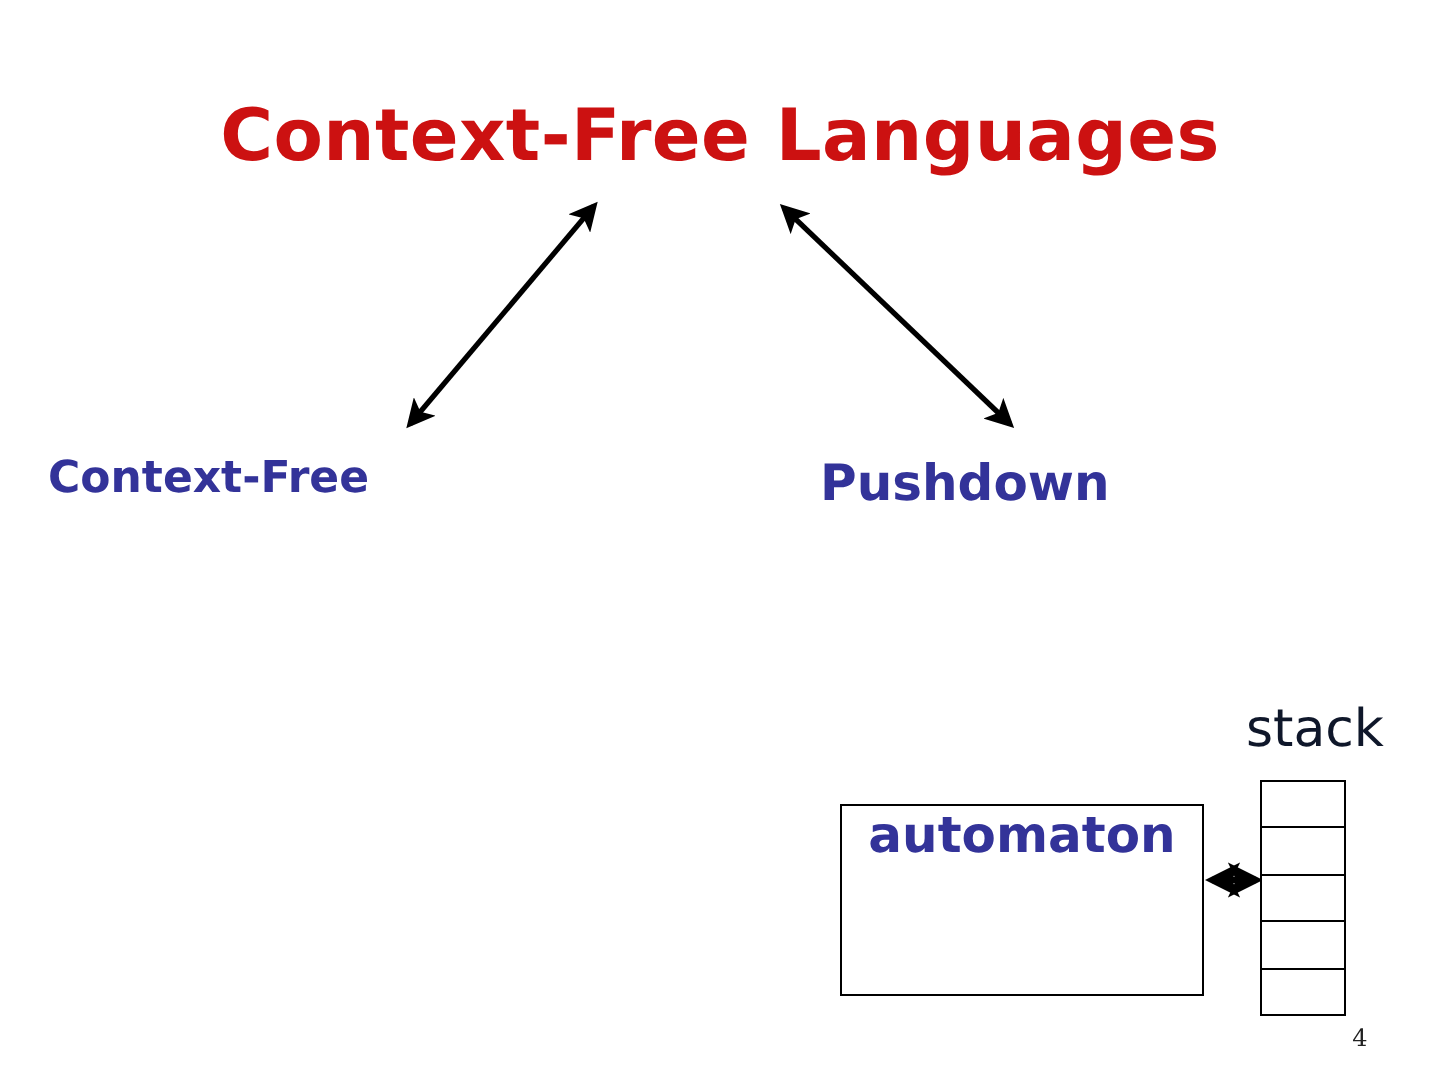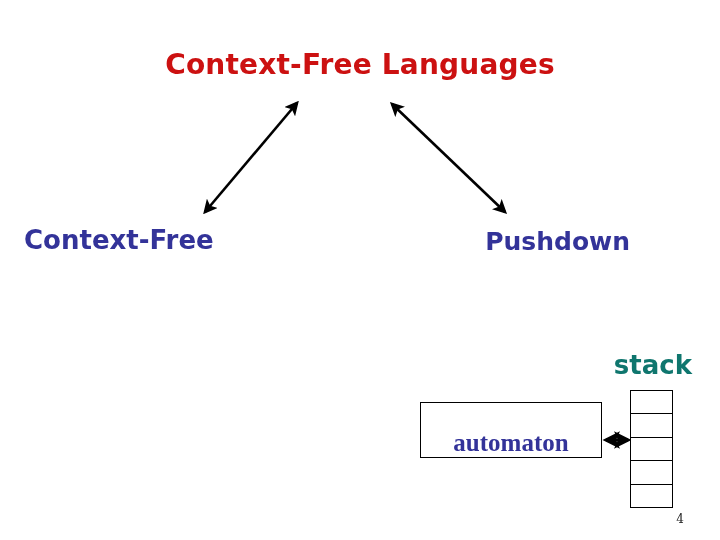--- a/index.html
+++ b/index.html
@@ -17,85 +17,84 @@
   }
 
   
   #title {
     position: absolute;
     left: 0;
     top: 48px;
     width: 720px;
     text-align: center;
     color: #cc1111;
-    font-size: 28px;
+    font-size: 36px;
     font-weight: 600;
     letter-spacing: 0.2px;
     white-space: nowrap;
   }
 
   
   .concept {
     position: absolute;
     color: #333399;
-    font-size: 26px;
+    font-size: 22px;
     font-weight: 600;
     white-space: nowrap;
     line-height: 44px;
   }
   #cfg-block {
     left: 24px;
     top: 218px;
     text-align: left;
   }
   #pda-block {
     left: 410px;
     top: 220px;
     width: 220px;
-    text-align: right;
+    text-align: left;
     font-size: 25px;
   }
 
   
   #arrow-layer {
     position: absolute;
     left: 0;
     top: 0;
     width: 720px;
     height: 540px;
     pointer-events: none;
   }
 
   
   #stack-label {
     position: absolute;
     left: 560px;
     top: 350px;
     width: 132px;
     text-align: right;
-    color: #0f766e;
+    color: #0f172a;
     font-size: 26px;
-    font-weight: 700;
+    font-weight: 400;
     white-space: nowrap;
   }
 
   
   #automaton-box {
     position: absolute;
     left: 420px;
     top: 402px;
     width: 182px;
-    height: 56px;
+    height: 96px;
     border: 1.5px solid #000000;
     background: #ffffff;
     box-sizing: border-box;
     display: flex;
-    align-items: flex-end;
+    align-items: flex-start;
     justify-content: center;
-    font-family: Liberation Serif, serif;
   }
   #automaton-label {
     color: #333399;
     font-size: 25px;
     font-weight: 600;
     white-space: nowrap;
   }
 
   
   #stack-cells {

